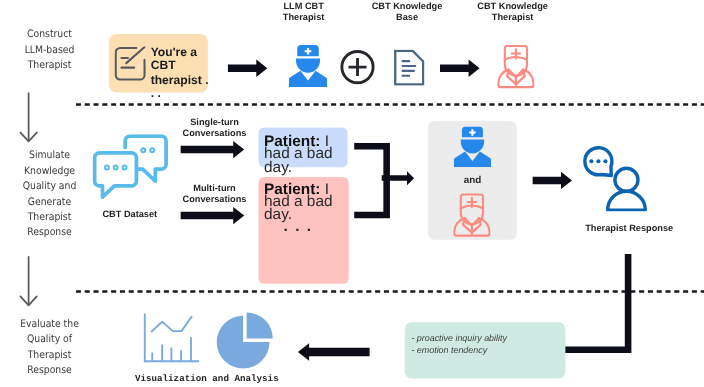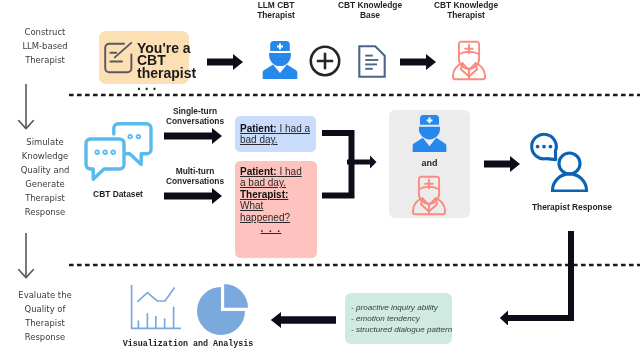--- a/index.html
+++ b/index.html
@@ -13,25 +13,25 @@
          font-size:9.4px;line-height:13.9px;width:54px;left:0px;white-space:nowrap;margin-left:18px;}
 
   
   .cap{position:absolute;text-align:center;font-weight:bold;color:#231f20;
        font-size:8.4px;line-height:10.2px;white-space:nowrap;}
 
   
   #prompt-box{position:absolute;left:99px;top:31px;width:90px;height:53px;
               background:#fce0b4;border-radius:7px;}
   #prompt-text{position:absolute;left:137px;top:42px;width:56px;
-               font-weight:bold;font-size:14px;line-height:12.4px;color:#1b1b1b;}
-
-  
-  .chatbox{position:absolute;border-radius:5px;font-size:10px;line-height:11.4px;
-           color:#2a2a2a;text-decoration:underline;}
+               font-weight:bold;font-size:11px;line-height:12.4px;color:#1b1b1b;}
+
+  
+  .chatbox{position:absolute;border-radius:5px;font-size:14px;line-height:11.4px;
+           color:#2a2a2a;}
   .chatbox .b{font-weight:bold;color:#111;}
 
   .graybox{position:absolute;background:#ececec;border-radius:6px;}
   .mintbox{position:absolute;background:#cfeae2;border-radius:6px;}
   .mintbox div{font-style:italic;font-size:8.1px;line-height:11px;color:#3c3c3c;white-space:nowrap;}
 </style>
 </head>
 <body>
 
 <div class="stage" style="top:25px;">
@@ -175,21 +175,20 @@
 
 <div class="chatbox" style="left:235px;top:116px;width:81px;height:36px;background:#c9dcfc;">
   <div style="padding:7px 0 0 5px;width:74px;">
     <span class="b">Patient:</span><span> I had a bad day.</span>
   </div>
 </div>
 
 <div class="chatbox" style="left:235px;top:161px;width:82px;height:97px;background:#ffc3bf;">
   <div style="padding:5px 0 0 5px;width:70px;">
     <div><span class="b">Patient:</span><span> I had a bad day.</span></div>
-    <div><span class="b">Therapist:</span><span> What happened?</span></div>
     <div style="text-align:center;font-weight:bold;letter-spacing:1.4px;padding-right:8px;">. . .</div>
   </div>
 </div>
 
 <svg class="abs" style="left:320px;top:128px;" width="60" height="74" viewBox="0 0 60 74">
   <path d="M2,2 L34.5,2 L34.5,70.5 L2,70.5 L2,64.5 L28.5,64.5 L28.5,8 L2,8 Z" fill="#0d0d1a"></path>
   <path d="M27,31.4 L50.0,31.4 L50.0,27.6 L56.5,34 L50.0,40.4 L50.0,36.4 L27,36.4 Z" fill="#0d0d1a"></path>
 </svg>
 
 <div class="graybox" style="left:389px;top:110px;width:81px;height:108px;"></div>
@@ -235,25 +234,24 @@
   </g>
 </svg>
 
 <div class="cap" style="left:512px;top:202px;width:120px;">Therapist Response</div>
 
 <svg class="abs" style="left:498px;top:229px;" width="80" height="96" viewBox="0 0 80 96">
   <path d="M76,2 L76,92 L10,92 L10,87 L3,92.6 L10,98 L10,93 Z" fill="none"></path>
   <path d="M70,2 L76,2 L76,92 L10,92 L10,96.5 L1.8,89 L10,81.5 L10,86 L70,86 Z" fill="#0d0d1a"></path>
 </svg>
 
-<div class="mintbox" style="left:345px;top:293px;width:107px;height:51px;">
+<div class="mintbox" style="left:368px;top:293px;width:146px;height:51px;">
   <div style="padding:9px 0 0 6px;">
     <div>- proactive inquiry ability</div>
     <div>- emotion tendency</div>
-    <div>- structured dialogue pattern</div>
   </div>
 </div>
 
 <svg class="abs" style="left:270px;top:311px;" width="68" height="18" viewBox="0 0 68 18">
   <path d="M66,5.2 L11,5.2 L11,1.1 L0.8,9 L11,16.9 L11,12.8 L66,12.8 Z" fill="#0d0d1a"></path>
 </svg>
 
 <svg class="abs" style="left:129px;top:283px;" width="54" height="49" viewBox="0 0 54 49">
   <g stroke="#7aa9dd" stroke-width="1.7" fill="none" stroke-linecap="butt">
     <path d="M2.6,2.0 L2.6,45.4 L52.0,45.4"></path>

